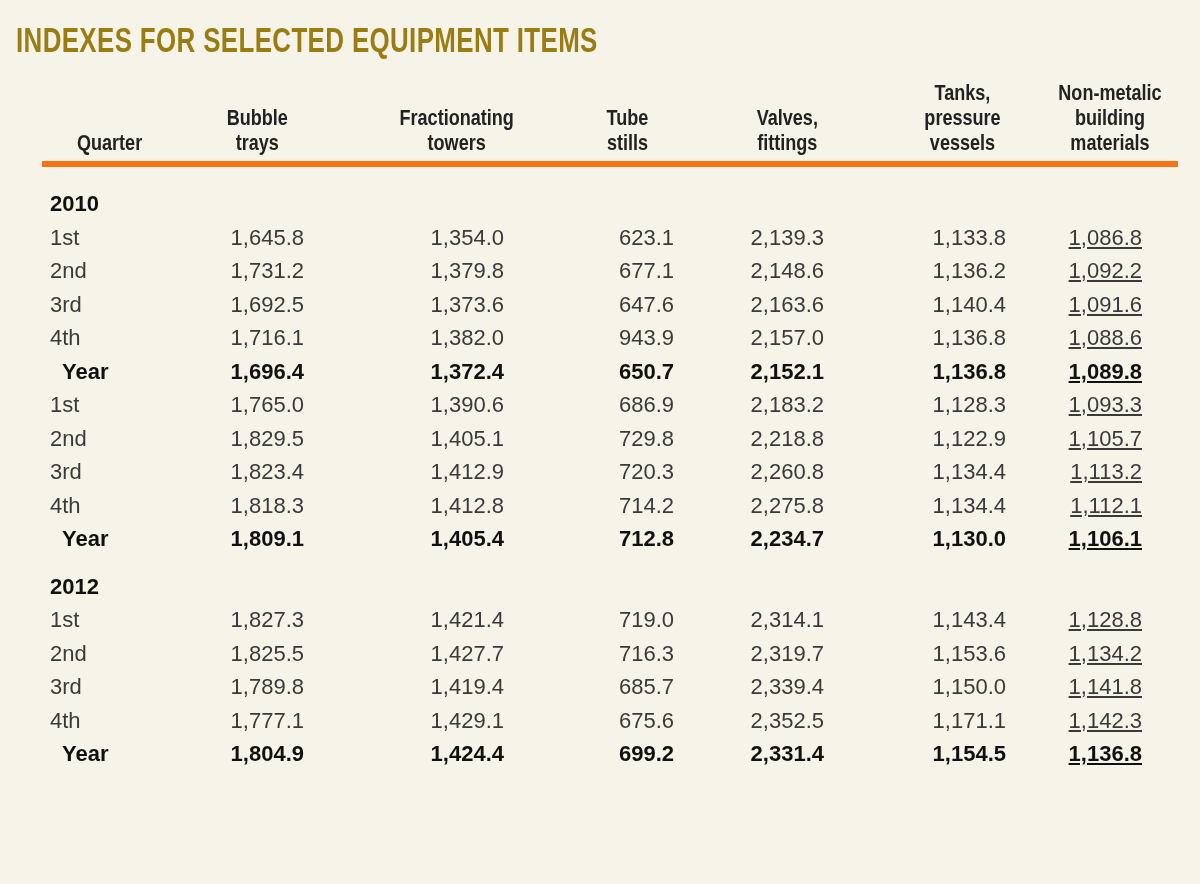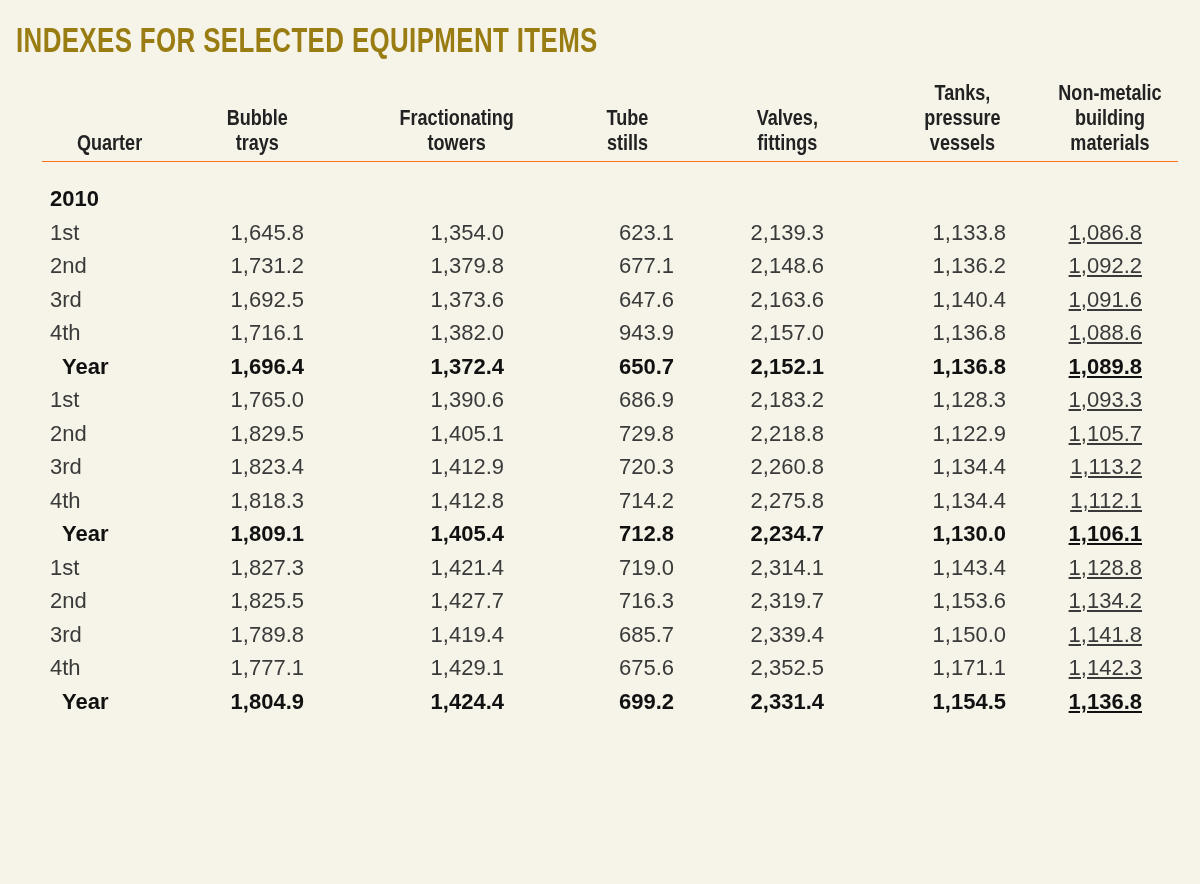--- a/index.html
+++ b/index.html
@@ -50,21 +50,21 @@
   col.c6 { width: 136px; }
 
   thead th {
     vertical-align: bottom;
     text-align: center;
     font-weight: bold;
     font-size: 22px;
     line-height: 25px;
     color: #222;
     padding: 0 0 6px 0;
-    border-bottom: 1px solid #f97316;
+    border-bottom: 6px solid #f97316;
     white-space: pre-line;
   }
   thead th .hd {
     display: inline-block;
     transform: scaleX(0.82);
     transform-origin: center bottom;
   }
   thead th.q {
     text-align: center;
     padding-left: 30px;
@@ -226,20 +226,23 @@
         </tr>
         <tr class="total">
           <td class="label">Year</td>
           <td class="num n1">1,809.1</td>
           <td class="num n2">1,405.4</td>
           <td class="num n3">712.8</td>
           <td class="num n4">2,234.7</td>
           <td class="num n5">1,130.0</td>
           <td class="num n6">1,106.1</td>
         </tr>
+        <tr class="year-head">
+          <td class="label" colspan="7">2012</td>
+        </tr>
         <tr>
           <td class="label">1st</td>
           <td class="num n1">1,827.3</td>
           <td class="num n2">1,421.4</td>
           <td class="num n3">719.0</td>
           <td class="num n4">2,314.1</td>
           <td class="num n5">1,143.4</td>
           <td class="num n6">1,128.8</td>
         </tr>
         <tr>

